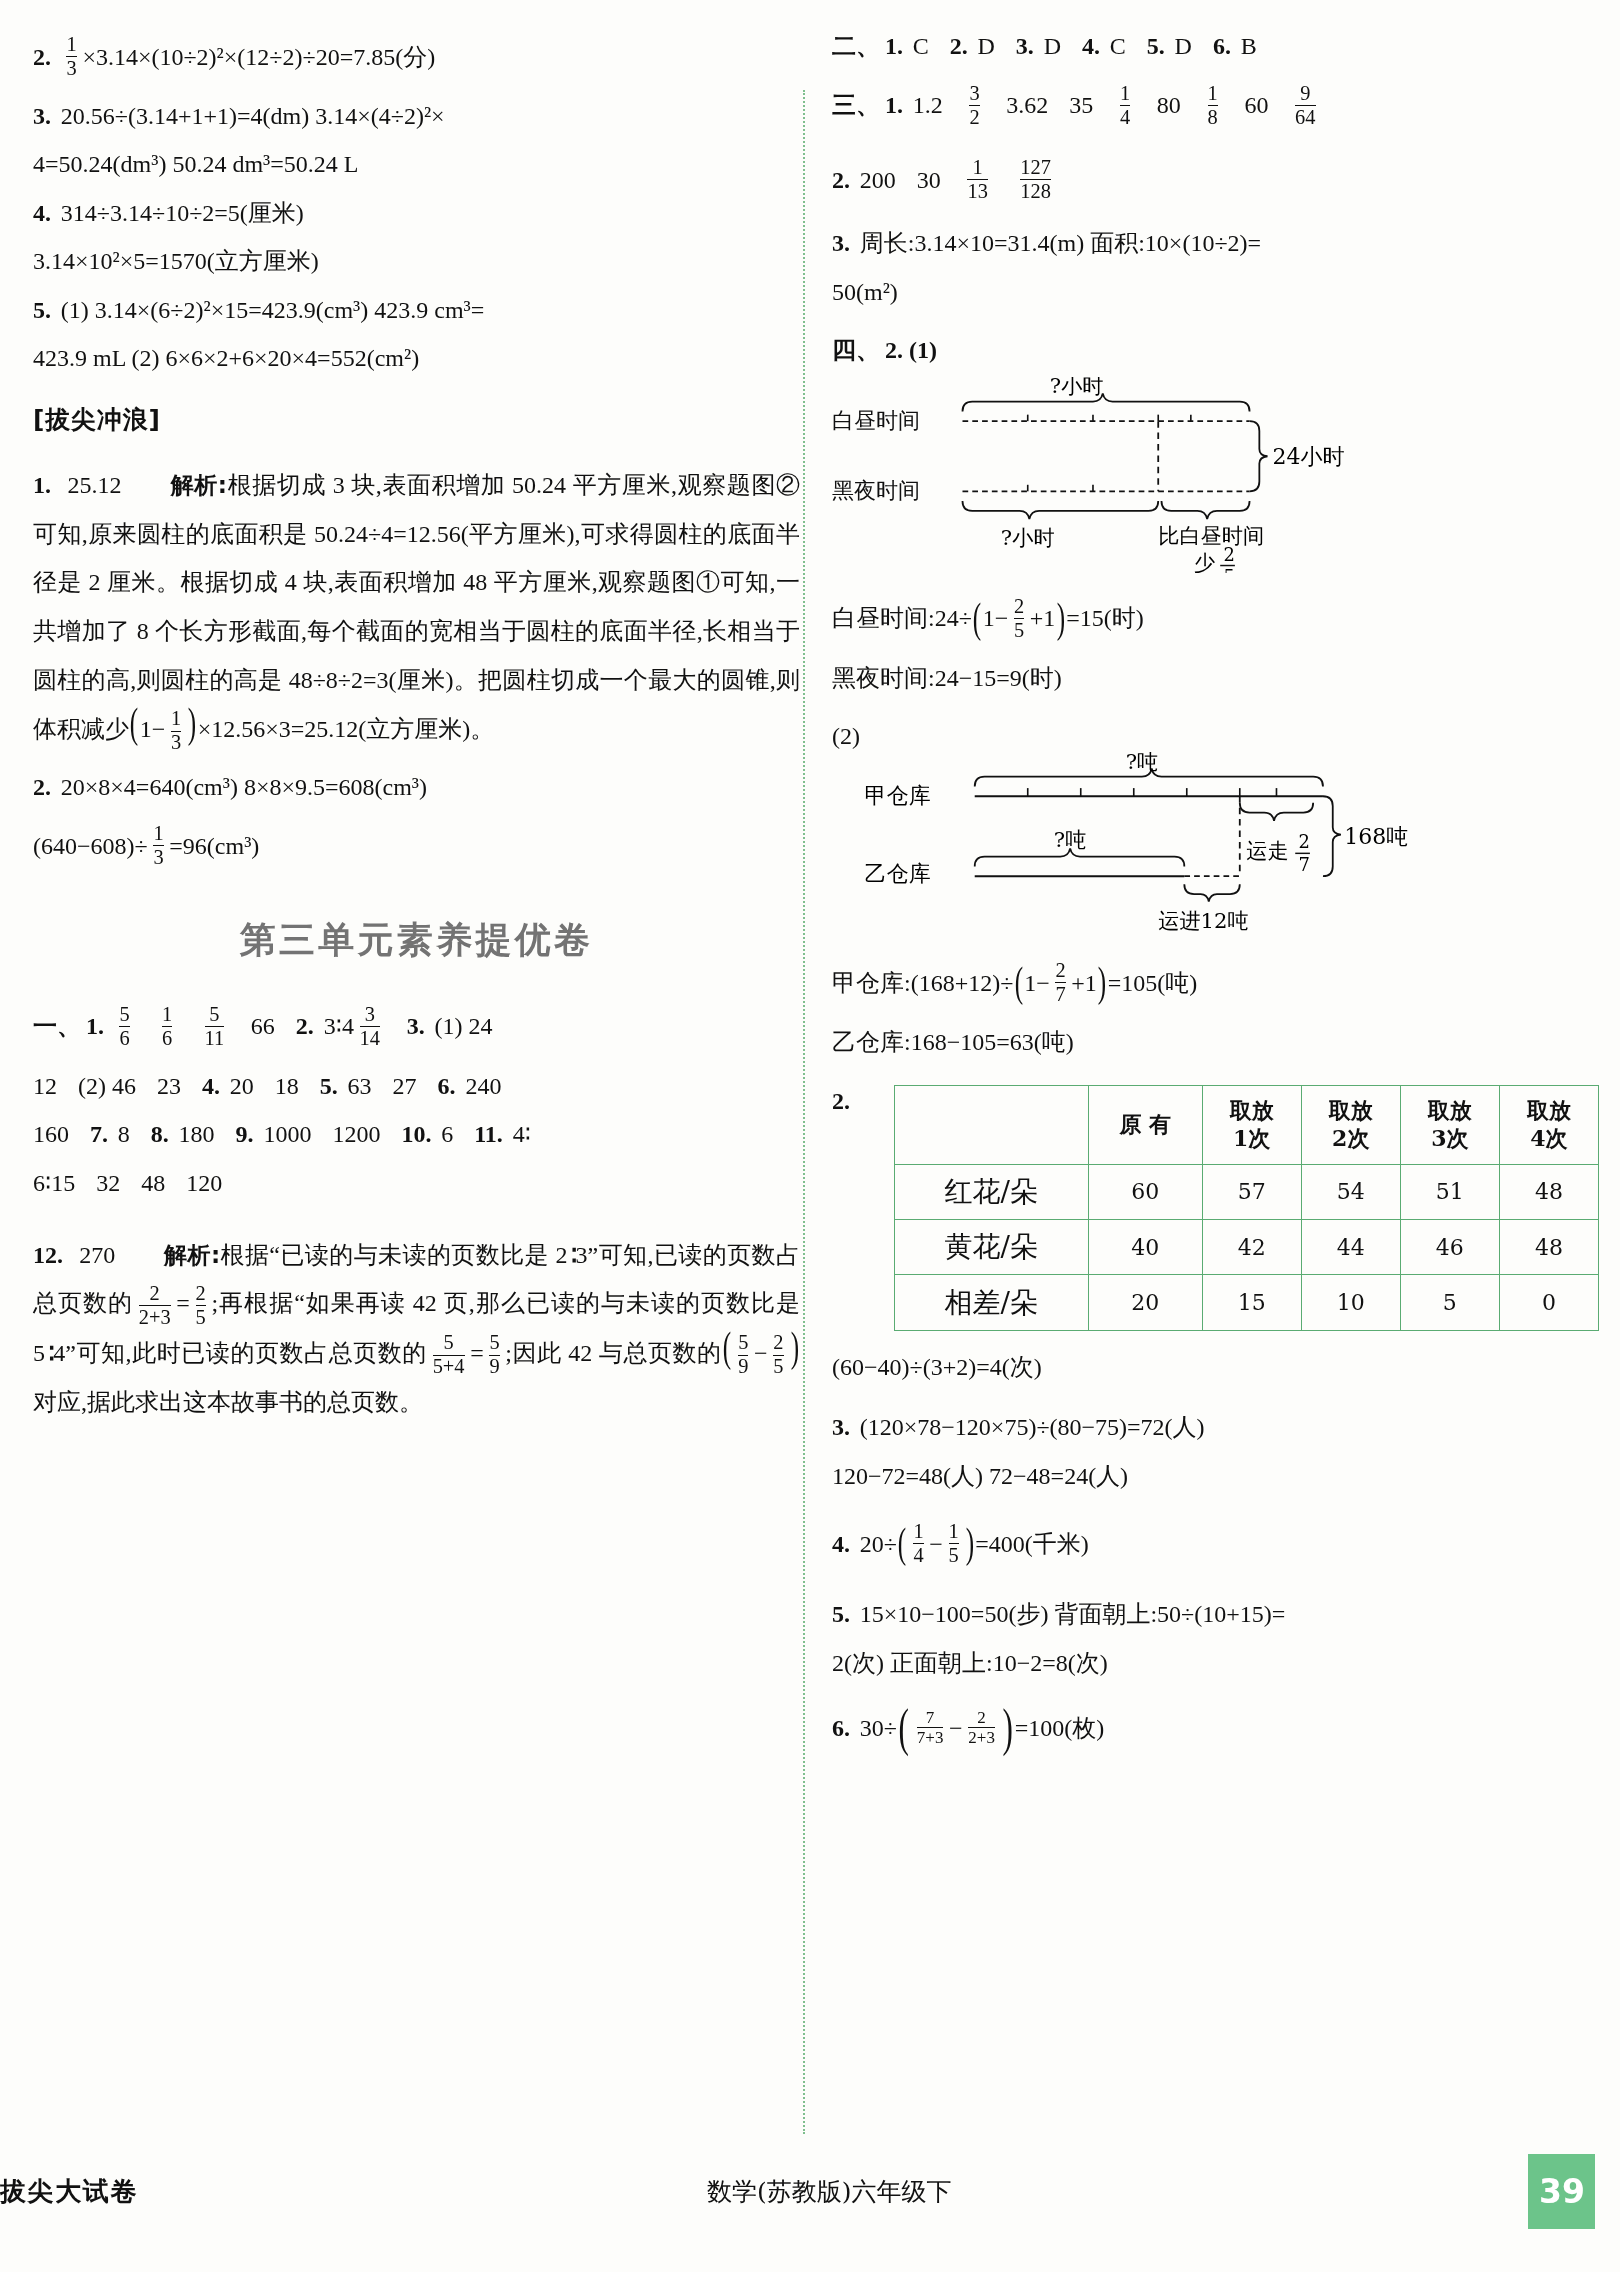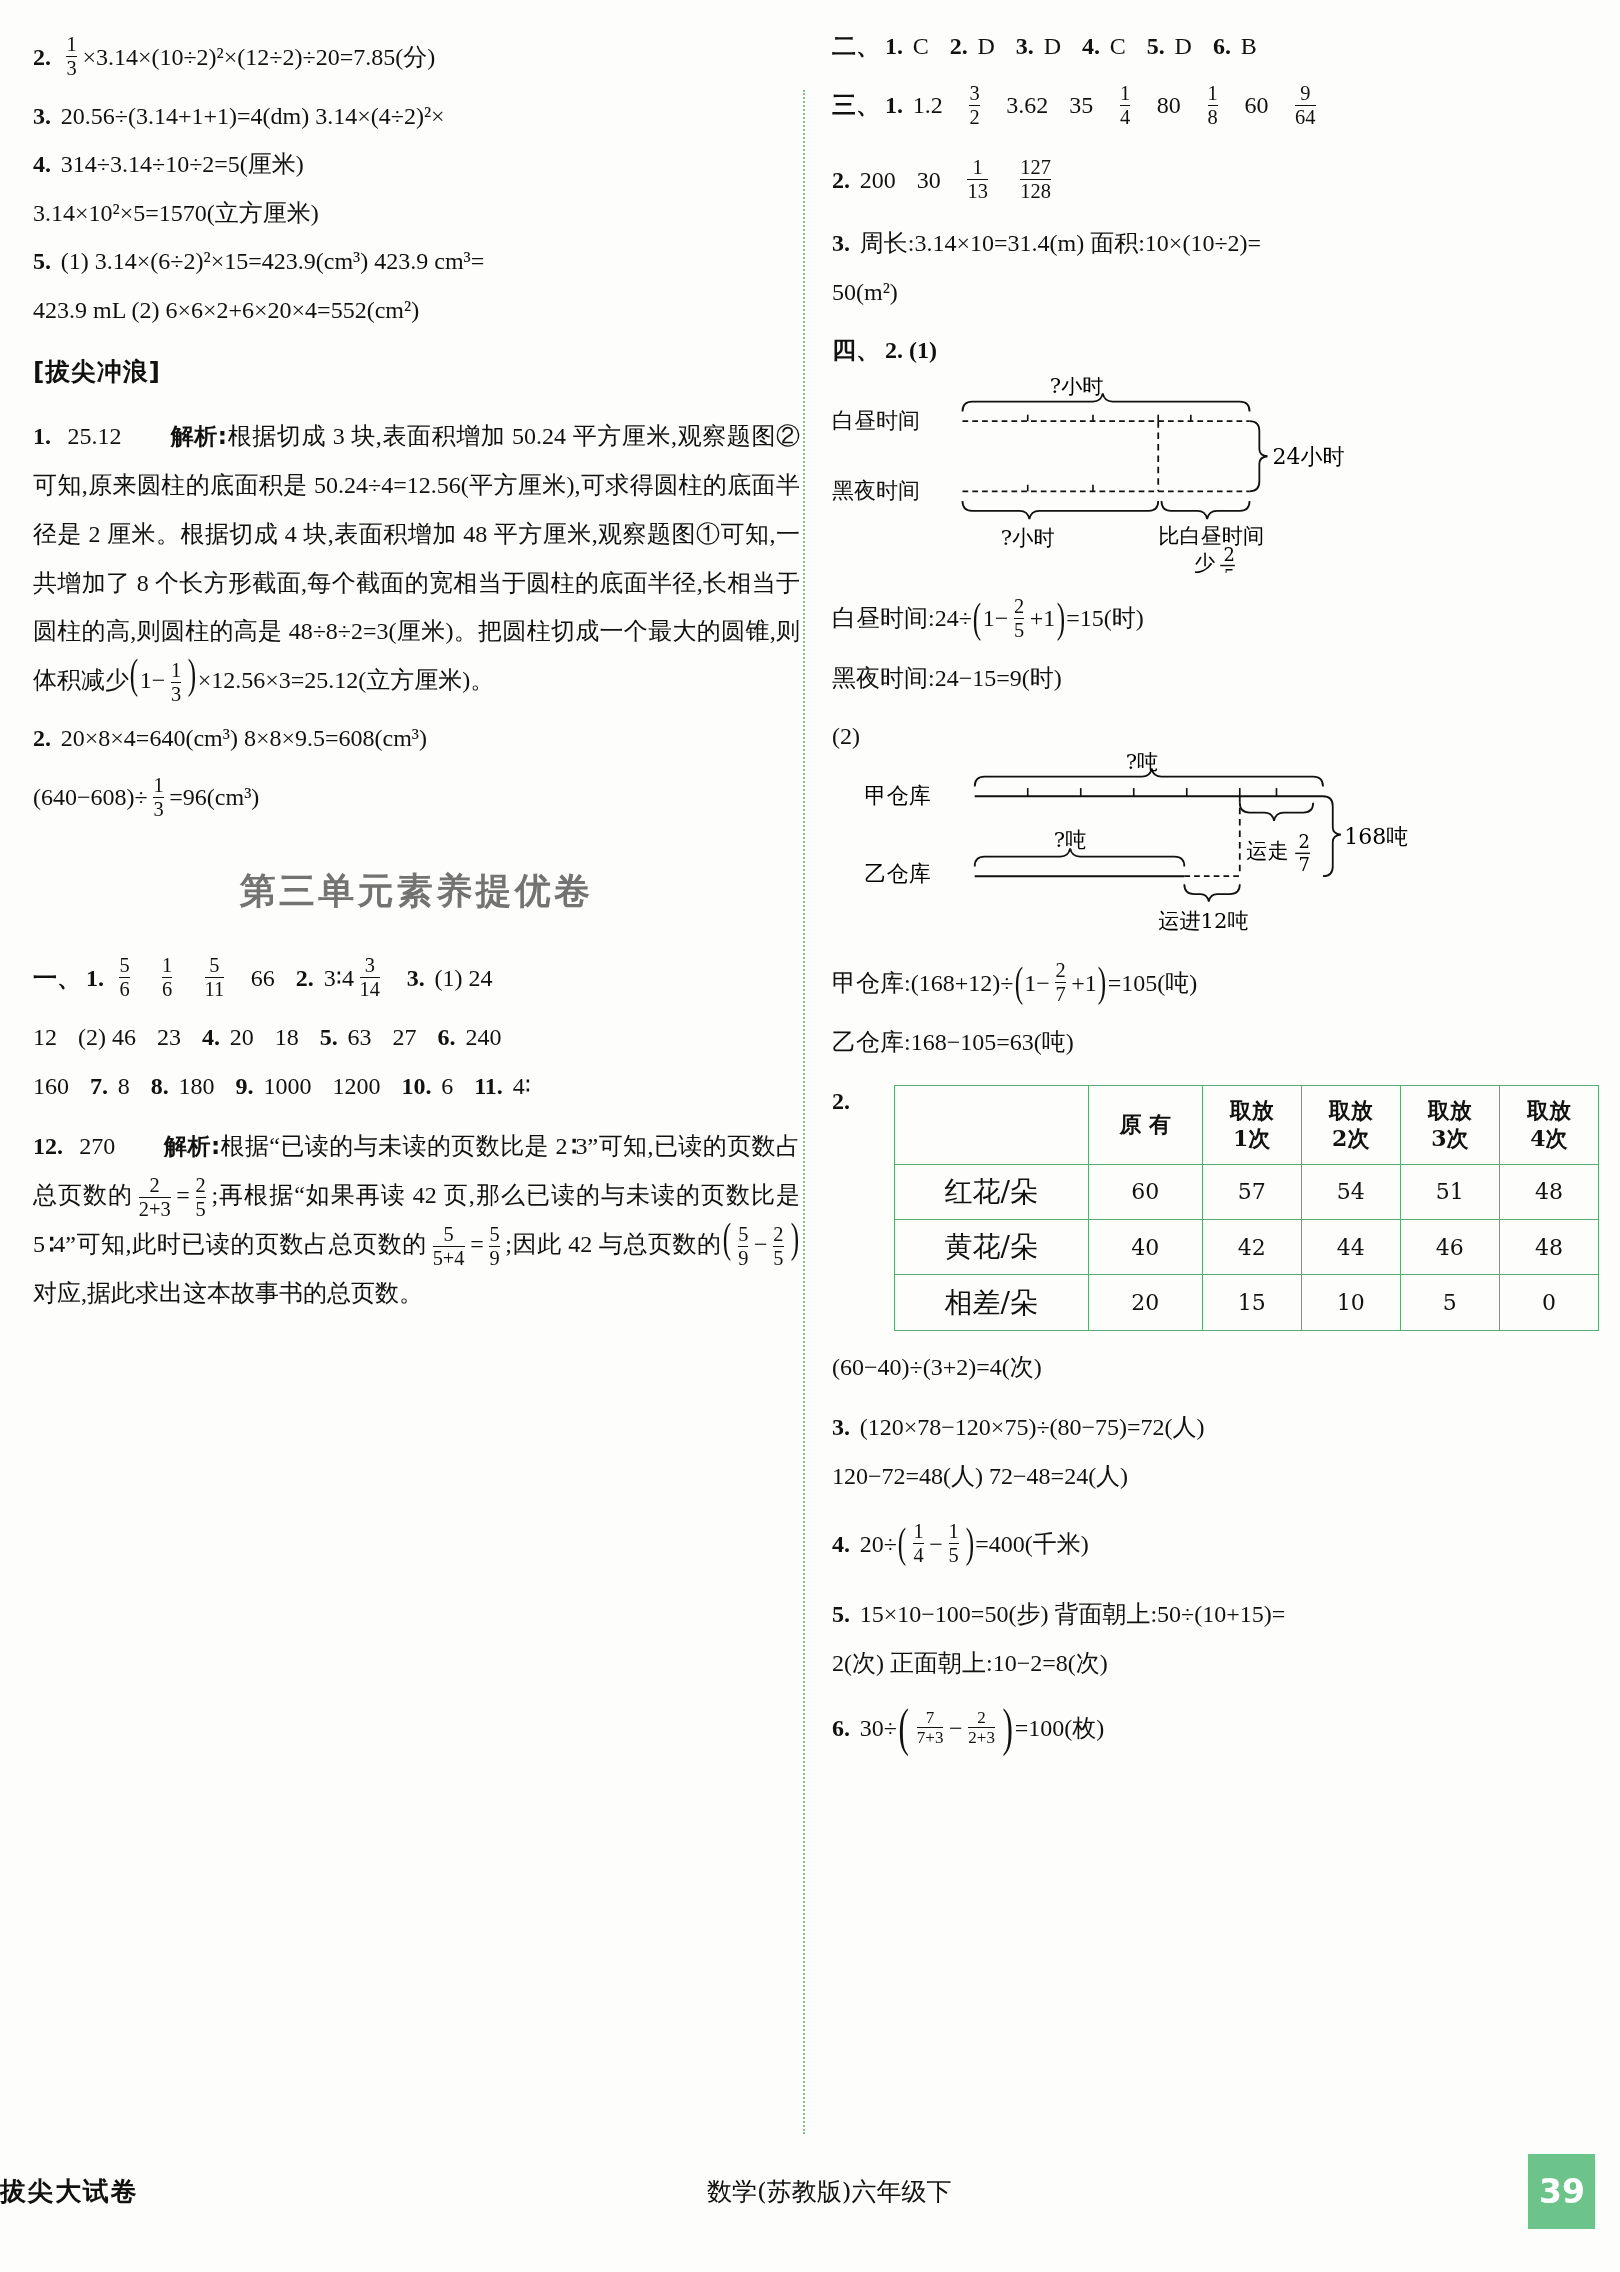--- a/index.html
+++ b/index.html
@@ -97,20 +97,23 @@
           <span class="num2">1</span>
           <span class="den">3</span>
         </span>
       <span class="txt">×3.14×(10÷2)²×(12÷2)÷20=7.85(分)</span>
     </div>
 
     <div class="line">
       <span class="num">3.</span>
       <span class="txt">20.56÷(3.14+1+1)=4(dm)    3.14×(4÷2)²×</span>
     </div>
+    <div class="line">
+      <span class="txt">4=50.24(dm³)   50.24 dm³=50.24 L</span>
+    </div>
 
     <div class="line">
       <span class="num">4.</span>
       <span class="txt">314÷3.14÷10÷2=5(厘米)</span>
     </div>
     <div class="line">
       <span class="txt">3.14×10²×5=1570(立方厘米)</span>
     </div>
 
     <div class="line">
@@ -210,20 +213,29 @@
       <span class="num">9.</span>
       <span class="txt">1000</span>
         <span class="sp"></span>
       <span class="txt">1200</span>
         <span class="sp"></span>
       <span class="num">10.</span>
       <span class="txt">6</span>
         <span class="sp"></span>
       <span class="num">11.</span>
       <span class="txt">4∶</span>
+    </div>
+    <div class="line" style="margin-bottom:36px">
+      <span class="txt">6∶15</span>
+        <span class="sp"></span>
+      <span class="txt">32</span>
+        <span class="sp"></span>
+      <span class="txt">48</span>
+        <span class="sp"></span>
+      <span class="txt">120</span>
     </div>
 
     <div class="para">
       <span class="num">12.</span>
       <span>270</span>
       <span class="sp-l"></span>
       <b>解析:</b><span>根据“已读的与未读的页数比是 2∶3”可知,已读的页数占总页数的</span><span class="frac">
           <span class="num2">2</span>
           <span class="den">2+3</span>
         </span><span>=</span><span class="frac">

